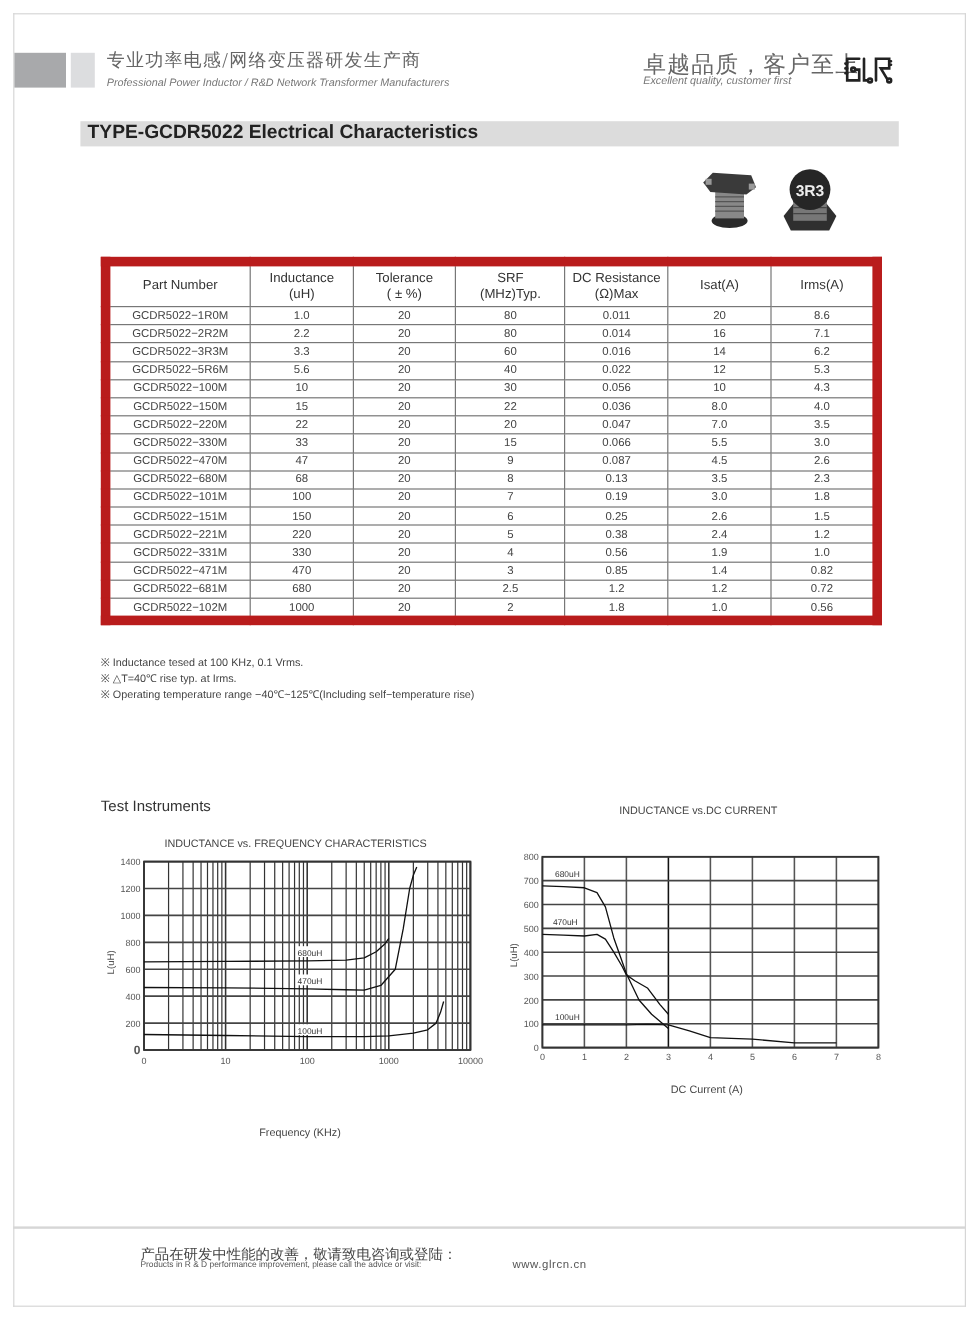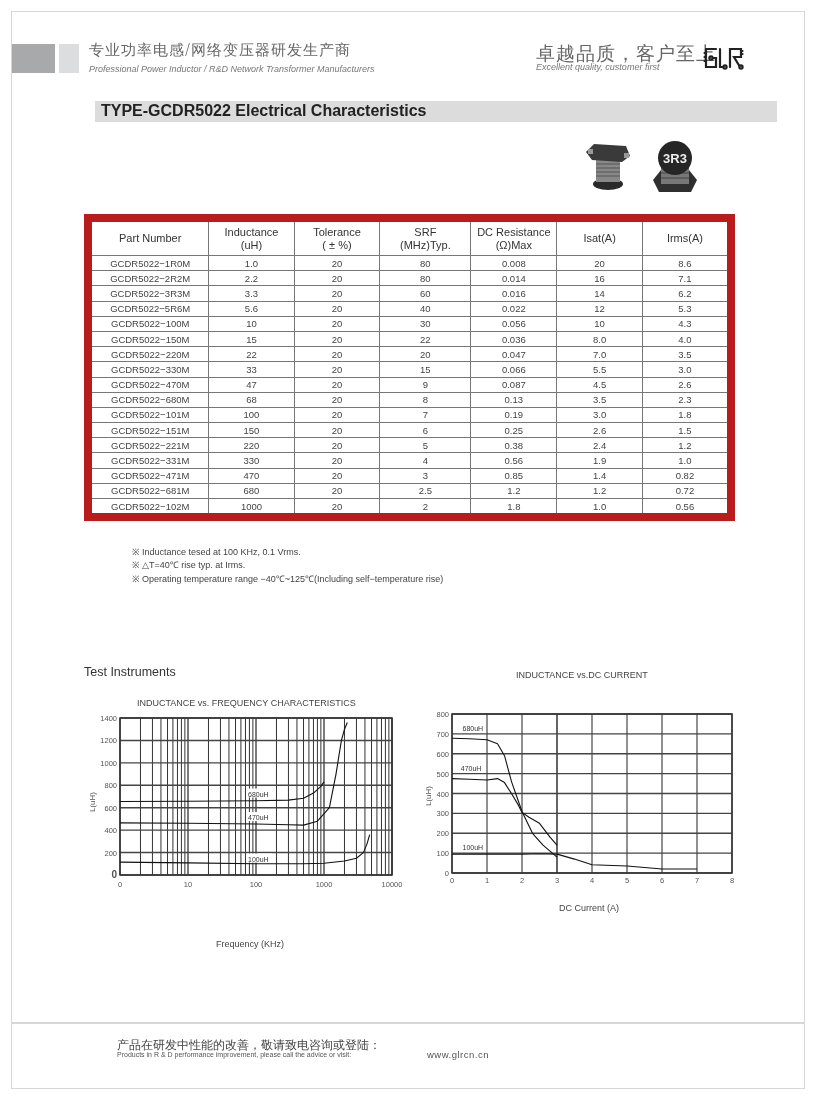--- a/index.html
+++ b/index.html
@@ -9,30 +9,30 @@
          border:1px solid #d6d6d6; border-bottom:none; box-sizing:border-box; }
   .footer-frame { position:absolute; left:11px; top:1022px; width:794px; height:67px;
          border-top:2px solid #d6d6d6; border-bottom:1px solid #d6d6d6; box-sizing:border-box; }
   .hdr-block1 { position:absolute; left:12px; top:44px; width:43px; height:29px; background:#a8a9ab; }
   .hdr-block2 { position:absolute; left:59px; top:44px; width:20px; height:29px; background:#dcdddf; }
   .hdr-cn { position:absolute; left:89px; top:41px; font-size:15px; color:#666; letter-spacing:1px; font-family:"DejaVu Sans", sans-serif; font-weight:300; }
   .hdr-en { position:absolute; left:89px; top:64px; font-size:9px; color:#777; font-style:italic; }
   .hdr-cn-r { position:absolute; left:536px; top:41px; font-size:19px; color:#666; letter-spacing:1px; font-family:"DejaVu Sans", sans-serif; }
   .hdr-en-r { position:absolute; left:536px; top:62px; font-size:9px; color:#777; font-style:italic; }
   .logo { position:absolute; left:703px; top:45px; }
-  .title-bar { position:absolute; left:67px; top:101px; width:682px; height:21px; background:#dcdcdc;margin-left:28px; }
+  .title-bar { position:absolute; left:67px; top:101px; width:682px; height:21px; background:#dcdcdc; }
   .title-bar span { position:absolute; left:6px; top:1px; font-size:16px; font-weight:bold; color:#222; }
   .prod1 { position:absolute; left:582px; top:140px; }
   .prod2 { position:absolute; left:645px; top:140px; }
   table.spec { position:absolute; left:84px; top:214px; border-collapse:collapse; width:651px;
          border:8px solid #b91c1c; font-size:9.5px; color:#444; }
   table.spec th { font-weight:normal; font-size:11px; color:#333; height:33px; border:1px solid #777; padding:0; line-height:13px; }
   table.spec td { height:14.2px; border:1px solid #777; text-align:center; padding:0; line-height:13px; }
   .notes { position:absolute; left:84px; top:546px; font-size:9px; color:#444; line-height:13.3px; }
-  .notes div { white-space:nowrap;margin-left:48px; }
+  .notes div { white-space:nowrap; }
   .section-title { position:absolute; left:84px; top:665px; font-size:12.5px; color:#333; }
   .chart-title { position:absolute; font-size:9px; color:#444; white-space:nowrap; }
   .axis-label { position:absolute; font-size:9px; color:#444; white-space:nowrap; }
   .ylab { position:absolute; font-size:8px; color:#555; transform:rotate(-90deg); transform-origin:left top; white-space:nowrap; }
   svg text { font-family:"Liberation Sans", sans-serif; }
   .foot-cn { position:absolute; left:117px; top:1037px; font-size:12px; color:#444; font-family:Liberation Sans, sans-serif; }
   .foot-en { position:absolute; left:117px; top:1051px; font-size:7px; color:#555; }
   .foot-url { position:absolute; left:427px; top:1049px; font-size:9.5px; color:#555; letter-spacing:0.5px; }
 </style>
 </head>
@@ -132,21 +132,21 @@
           <div>Irms(A)</div>
         </th>
       </tr>
     </thead>
   <tbody id="tbody">
       <tr>
         <td>GCDR5022−1R0M</td>
         <td>1.0</td>
         <td>20</td>
         <td>80</td>
-        <td>0.008</td>
+        <td>0.011</td>
         <td>20</td>
         <td>8.6</td>
       </tr>
       <tr>
         <td>GCDR5022−2R2M</td>
         <td>2.2</td>
         <td>20</td>
         <td>80</td>
         <td>0.014</td>
         <td>16</td>

